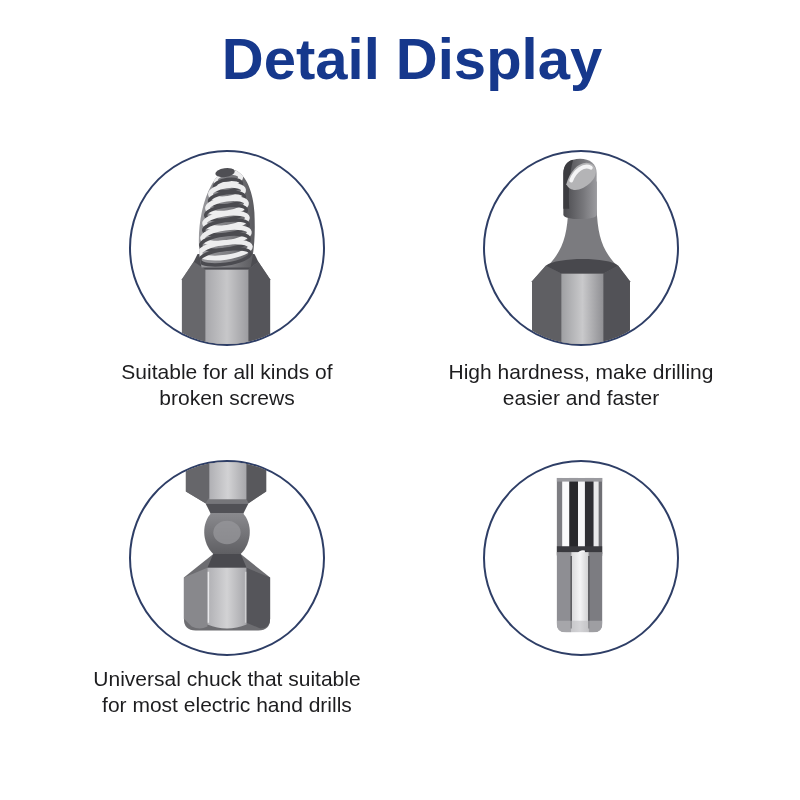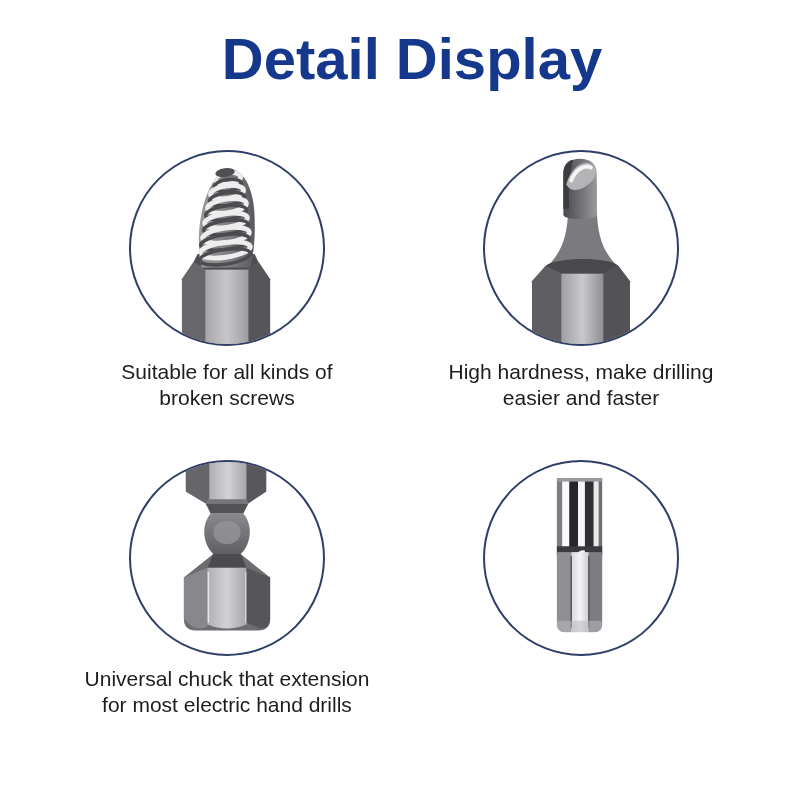--- a/index.html
+++ b/index.html
@@ -175,16 +175,16 @@
         <path d="M106,96 L106,170" stroke="#55555a" stroke-width="1.5"></path>
         <path d="M73,162 L120,162 L120,174 L73,174 Z" fill="#b9b9bd" opacity="0.55"></path>
       </g>
     </svg>
   </div>
 
   <div class="caption" id="caption-1">Suitable for all kinds of
 broken screws</div>
   <div class="caption" id="caption-2">High hardness, make drilling
 easier and faster</div>
-  <div class="caption" id="caption-3">Universal chuck that extension
+  <div class="caption" id="caption-3">Universal chuck that suitable
 for most electric hand drills</div>
 
 </div>
 
 </body></html>

